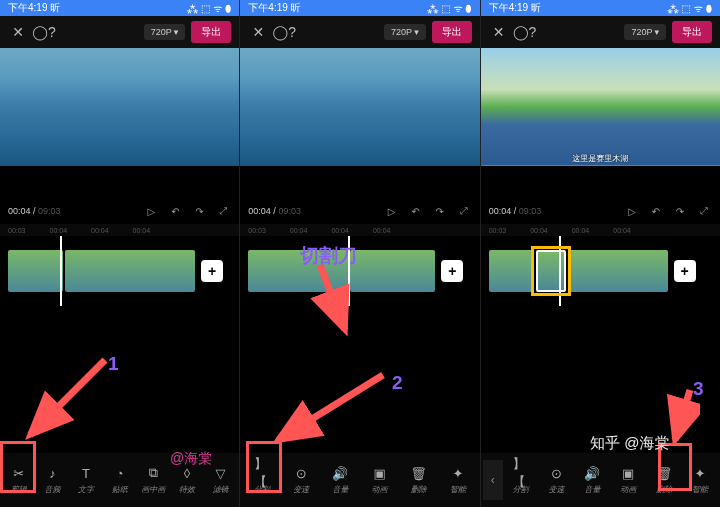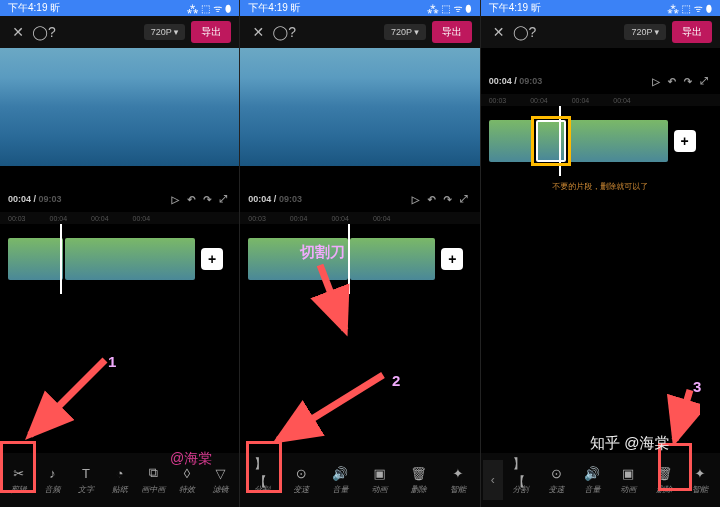--- a/index.html
+++ b/index.html
@@ -11,39 +11,39 @@
   .status-right { display: flex; gap: 4px; align-items: center; }
   .top-bar { height: 32px; display: flex; align-items: center; padding: 0 8px; gap: 6px; background: #111; }
   .icon-btn { width: 20px; height: 20px; display: flex; align-items: center; justify-content: center; cursor: pointer; color: #bbb; font-size: 14px; }
   .spacer { flex: 1; }
   .res-btn { background: #2a2a2a; color: #ccc; font-size: 9px; padding: 3px 7px; border-radius: 3px; display: flex; align-items: center; gap: 2px; }
   .export-btn { background: #be185d; color: #fff; font-size: 10px; padding: 4px 10px; border-radius: 3px; cursor: pointer; }
   .preview { height: 118px; background: linear-gradient(to bottom, #6ba8c4 0%, #5a9bc0 25%, #3a7ba8 50%, #2a6a98 75%, #1a5580 100%); position: relative; overflow: hidden; }
   .preview.lake { background: linear-gradient(to bottom, #9acfe8 0%, #c8e0b8 35%, #5aad50 50%, #3a6aa0 65%, #2a5a90 100%); }
   .subtitle { position: absolute; bottom: 2px; left: 50%; transform: translateX(-50%); font-size: 8px; color: #fff; text-shadow: 0 0 2px #000; white-space: nowrap; }
   .redline { position: absolute; bottom: 0; left: 0; right: 0; height: 1px; background: #ff3366; }
-  .time-row { height: 26px; display: flex; align-items: center; padding: 0 8px; background: #000; margin-top: 20px; font-weight: bold; }
+  .time-row { height: 26px; display: flex; align-items: center; padding: 0 8px; gap: 8px; background: #000; margin-top: 32px; }
   .time-text { font-size: 9px; color: #ccc; }
   .time-text .dim { color: #555; }
   .ctrl-btn { width: 16px; height: 16px; display: flex; align-items: center; justify-content: center; font-size: 10px; color: #999; cursor: pointer; }
   .ruler { height: 12px; background: #0a0a0a; display: flex; align-items: center; font-size: 7px; color: #555; padding: 0 8px; gap: 24px; overflow: hidden; }
   .timeline-area { height: 70px; background: #000; position: relative; padding: 14px 8px; }
   .clips { display: flex; gap: 2px; height: 42px; align-items: center; }
   .clip { height: 42px; background: linear-gradient(to bottom, #7ab868 0%, #4a8898 100%); border-radius: 2px; position: relative; overflow: hidden; }
   .add-clip { width: 22px; height: 22px; background: #fff; color: #000; border-radius: 4px; display: flex; align-items: center; justify-content: center; font-size: 14px; font-weight: bold; margin-left: 4px; cursor: pointer; }
   .playhead { position: absolute; top: 0; bottom: 0; width: 2px; background: #fff; }
   .highlight-box { position: absolute; border: 3px solid #ffbb00; pointer-events: none; }
   .bottom-info { height: 20px; display: flex; align-items: center; justify-content: center; font-size: 8px; color: #cc8833; }
   .tool-bar { height: 54px; display: flex; align-items: center; padding: 0 2px; background: #0a0a0a; gap: 0; position: absolute; bottom: 0; left: 0; right: 0; }
   .tool { flex: 1; display: flex; flex-direction: column; align-items: center; justify-content: center; gap: 3px; cursor: pointer; min-width: 0; position: relative; }
   .tool-icon { width: 16px; height: 16px; display: flex; align-items: center; justify-content: center; color: #aaa; font-size: 13px; }
   .tool-label { font-size: 8px; color: #888; white-space: nowrap; font-style: italic; }
   .red-box { position: absolute; border: 3px solid #ff5555; pointer-events: none; z-index: 50; }
   .arrow { position: absolute; z-index: 51; pointer-events: none; }
-  .anno-text { position: absolute; color: #f0abfc; font-size: 15px; font-weight: bold; z-index: 52; pointer-events: none; }
+  .anno-text { position: absolute; color: #8b5cf6; font-size: 19px; font-weight: bold; z-index: 52; pointer-events: none; }
   .watermark { position: absolute; font-size: 14px; z-index: 60; pointer-events: none; }
   .back-btn { width: 20px; height: 40px; background: #1a1a1a; display: flex; align-items: center; justify-content: center; color: #888; font-size: 12px; cursor: pointer; }
 </style>
 </head>
 <body>
 
 <div class="panels">
 
   <div class="panel">
     <div class="status-bar">
@@ -181,20 +181,24 @@
     <div class="status-bar">
       <span><span>下午4:19</span> <span>昕</span></span>
       <span class="status-right">⁂ ⬚ ᯤ ⬮</span>
     </div>
     <div class="top-bar">
       <div class="icon-btn">✕</div>
       <div class="icon-btn">◯?</div>
       <div class="spacer"></div>
       <div class="res-btn"><span>720P</span> ▾</div>
       <div class="export-btn">导出</div>
+    </div>
+    <div class="preview lake">
+      <div class="subtitle">这里是赛里木湖</div>
+      <div class="redline"></div>
     </div>
     <div class="time-row">
       <span class="time-text"><span>00:04</span> / <span class="dim">09:03</span></span>
       <div class="spacer"></div>
       <div class="ctrl-btn">▷</div>
       <div class="ctrl-btn">↶</div>
       <div class="ctrl-btn">↷</div>
       <div class="ctrl-btn">⤢</div>
     </div>
     <div class="ruler">
@@ -206,21 +210,20 @@
     <div class="timeline-area">
       <div class="clips">
         <div class="clip" style="width:45px"></div>
         <div class="clip" style="width:30px;border:2px solid #fff"></div>
         <div class="clip" style="width:100px"></div>
         <div class="add-clip">+</div>
       </div>
       <div class="playhead" style="left:78px"></div>
       <div class="highlight-box" style="left:50px;top:10px;width:40px;height:50px"></div>
     </div>
-    <div class="bottom-info">不要的片段，删除就可以了</div>
     <div class="tool-bar">
       <div class="back-btn">‹</div>
       <div class="tool">
           <div class="tool-icon">】【</div>
           <div class="tool-label">分割</div>
         </div>
       <div class="tool">
           <div class="tool-icon">⊙</div>
           <div class="tool-label">变速</div>
         </div>

